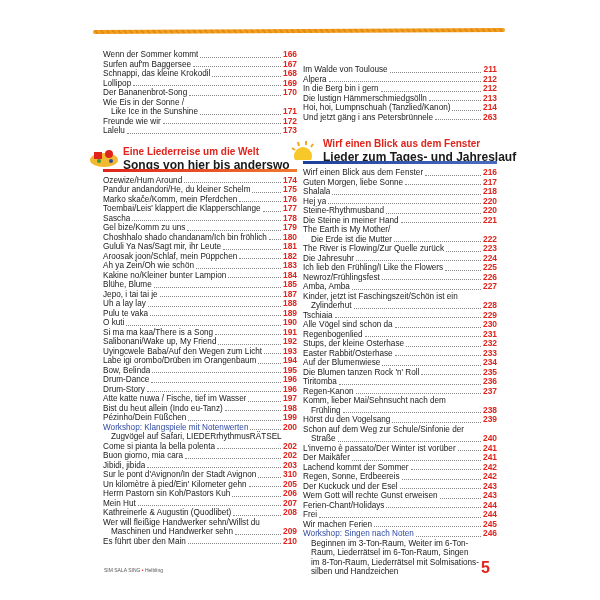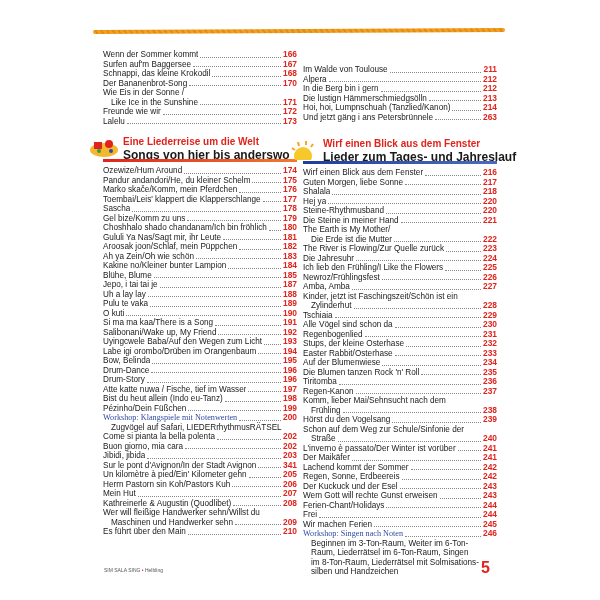--- a/index.html
+++ b/index.html
@@ -10,21 +10,21 @@
           border-radius:2px; transform:rotate(-0.3deg); }
   .col { position:absolute; top:50px; width:194px; }
   .col.left { left:103px; }
   .col.right { left:303px;margin-top:15px; }
   .entry { display:flex; align-items:flex-end; font-size:8.2px; line-height:9.5px; white-space:nowrap; }
   .entry .t { flex:0 1 auto; overflow:hidden; }
   .entry .dots { flex:1 1 auto; border-bottom:1px dotted #888; margin:0 2px 2px 2px; min-width:4px; }
   .entry .p { color:#e0231c; font-weight:bold; font-size:8.4px; min-width:14px; text-align:right; }
   .entry.indent .t { padding-left:8px; }
   .entry.cont { display:block; }
-  .entry.ws .t { color:#2f4aa0;font-family:Liberation Serif, serif; }
+  .entry.ws .t { color:#2f4aa0; }
   .sub { font-size:8.2px; line-height:9.5px; padding-left:8px; white-space:nowrap; }
   .section { position:relative; height:28px; margin:8px 0 4px 0; }
   .section .icon { position:absolute; left:-14px; top:2px; width:30px; height:22px; }
   .section .title { position:absolute; left:20px; top:2px; color:#e0231c; font-weight:bold; font-size:10px; white-space:nowrap; }
   .section .subtitle { position:absolute; left:20px; top:14px; font-weight:bold; font-size:12px; white-space:nowrap; }
   .section .rule { position:absolute; left:0; right:0; bottom:0; height:3px; }
   .section.red .rule { background:linear-gradient(90deg,#e0231c,#f07a30); }
   .section.blue .rule { background:linear-gradient(90deg,#1d3f9a,#4a6cc0); }
   .footer-left { position:absolute; left:104px; top:567px; font-size:5px; color:#555; }
   .footer-left .brand { color:#e0231c; }
@@ -46,20 +46,25 @@
         <span class="t">Surfen auf'm Baggersee</span>
         <span class="dots"></span>
         <span class="p">167</span>
       </div>
       <div class="entry">
         <span class="t">Schnappi, das kleine Krokodil</span>
         <span class="dots"></span>
         <span class="p">168</span>
       </div>
       <div class="entry">
+        <span class="t">Lollipop</span>
+        <span class="dots"></span>
+        <span class="p">169</span>
+      </div>
+      <div class="entry">
         <span class="t">Der Bananenbrot-Song</span>
         <span class="dots"></span>
         <span class="p">170</span>
       </div>
       <div class="entry cont"><span class="t">Wie Eis in der Sonne /</span></div>
       <div class="entry indent">
         <span class="t">Like Ice in the Sunshine</span>
         <span class="dots"></span>
         <span class="p">171</span>
       </div>
@@ -238,21 +243,21 @@
         <span class="p">202</span>
       </div>
       <div class="entry">
         <span class="t">Jibidi, jibida</span>
         <span class="dots"></span>
         <span class="p">203</span>
       </div>
       <div class="entry">
         <span class="t">Sur le pont d'Avignon/In der Stadt Avignon</span>
         <span class="dots"></span>
-        <span class="p">341</span>
+        <span class="p">310</span>
       </div>
       <div class="entry">
         <span class="t">Un kilomètre à pied/Ein' Kilometer gehn</span>
         <span class="dots"></span>
         <span class="p">205</span>
       </div>
       <div class="entry">
         <span class="t">Herrn Pastorn sin Koh/Pastors Kuh</span>
         <span class="dots"></span>
         <span class="p">206</span>

